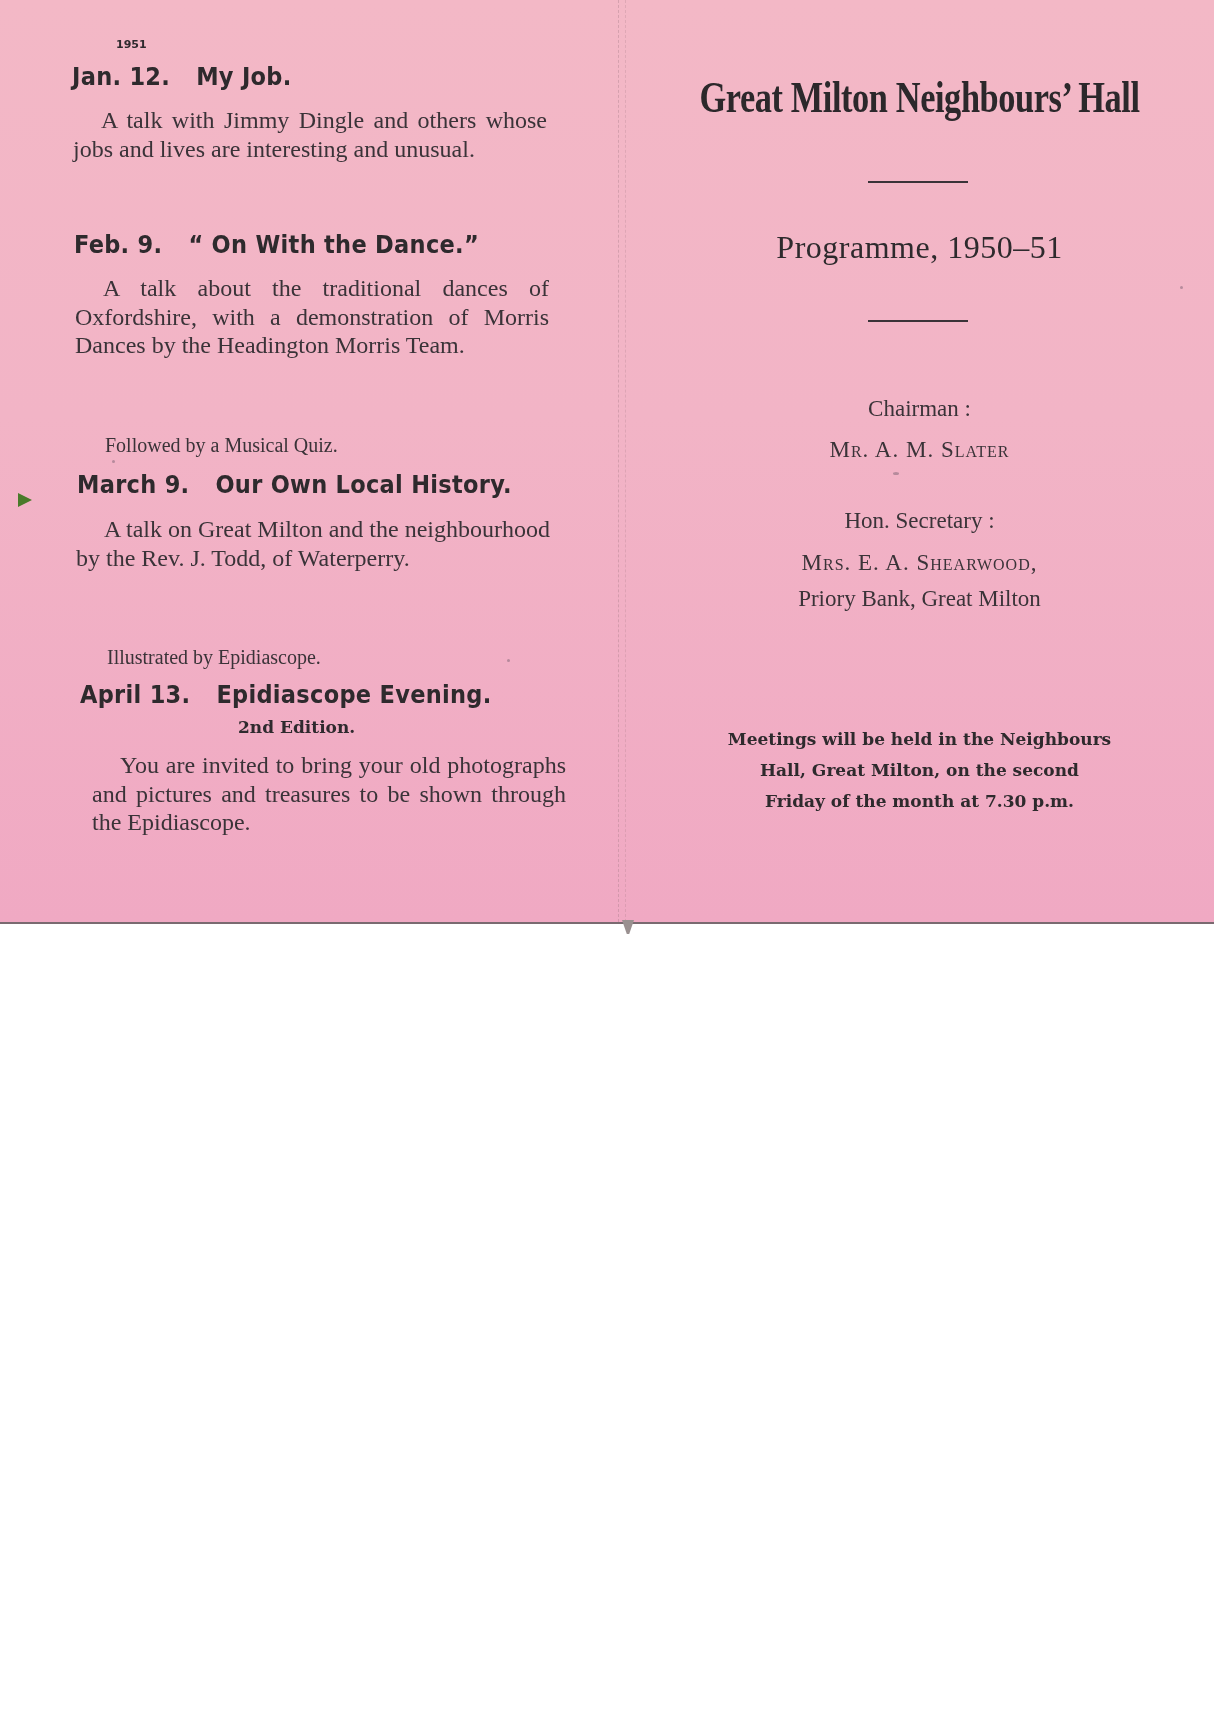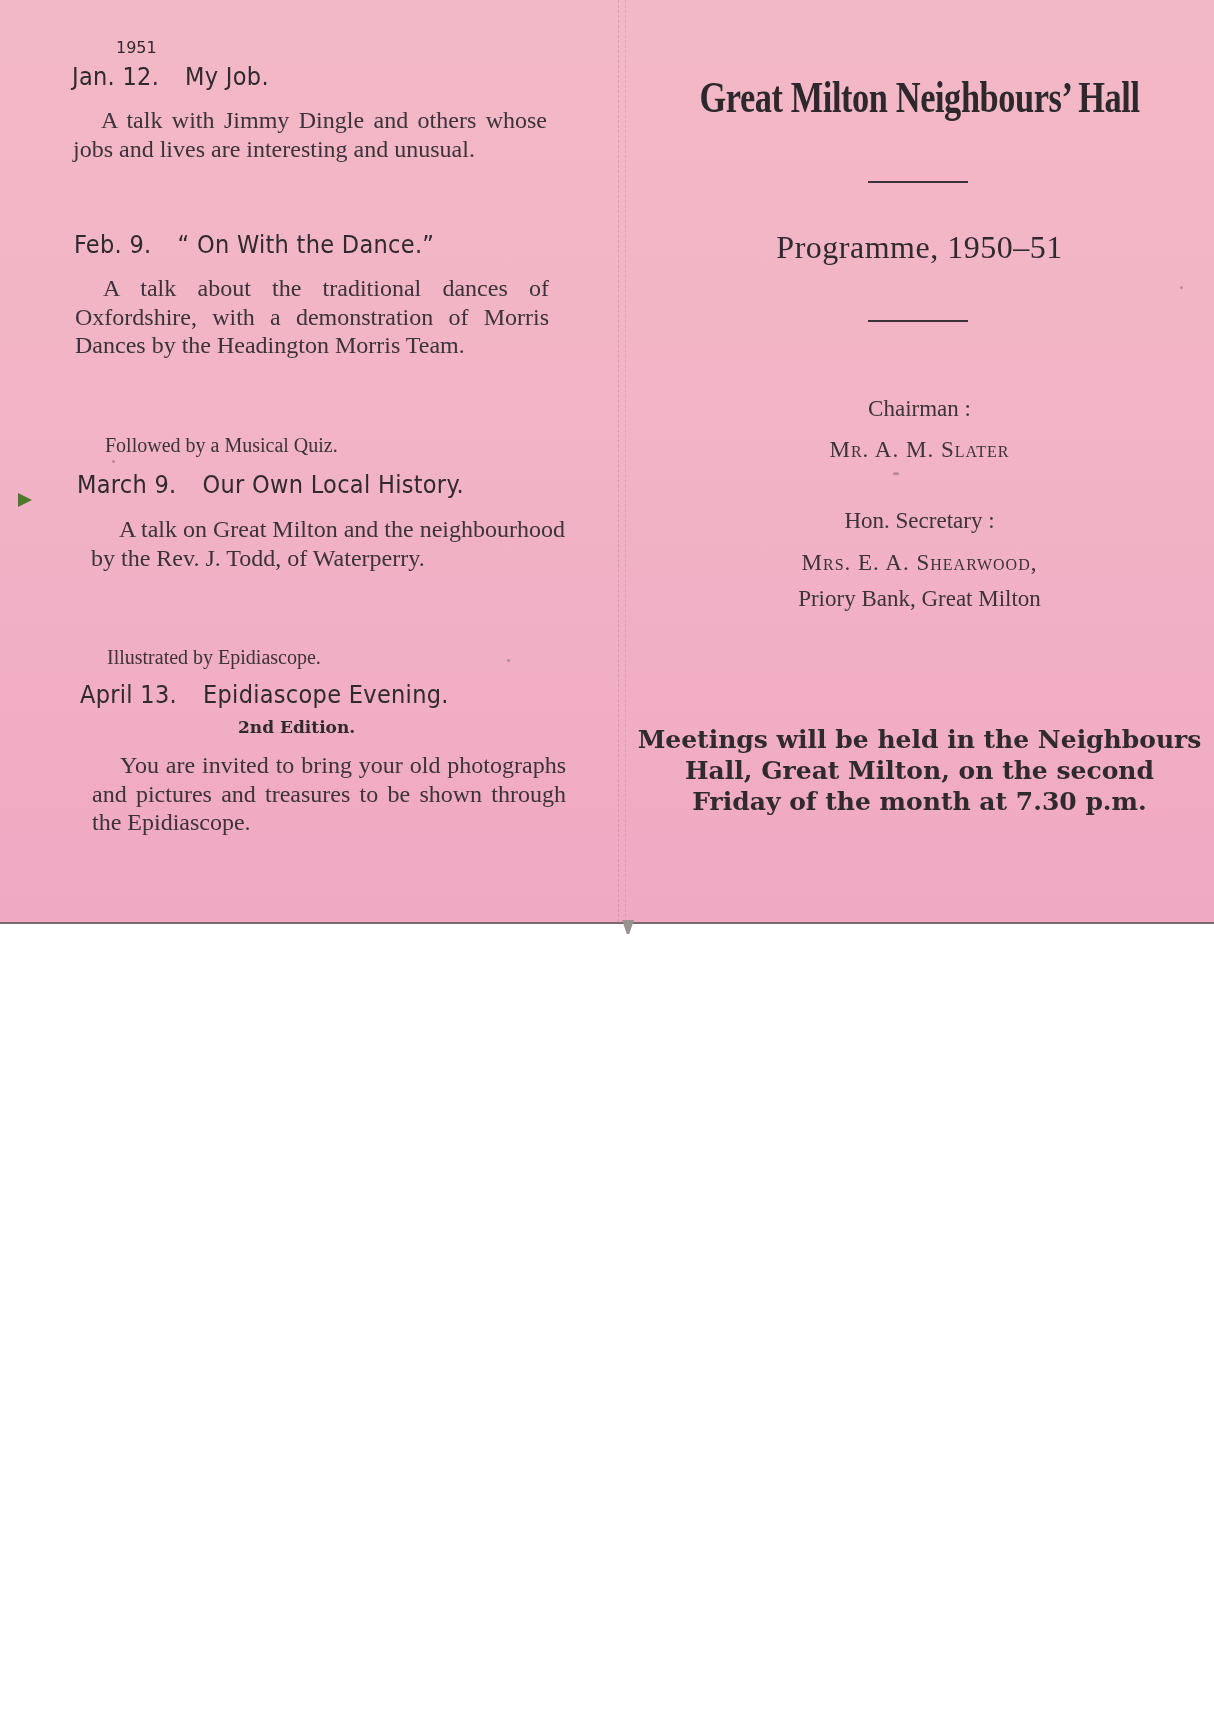--- a/index.html
+++ b/index.html
@@ -12,24 +12,24 @@
     background: linear-gradient(180deg, #f3b8c6 0%, #f2b4c6 45%, #f0a9c3 100%);
     border-bottom: 2px solid #7a6a70;
   }
   .fold {
     position: absolute; left: 618px; top: 0; width: 6px; height: 922px;
     border-left: 1px dashed rgba(160,120,130,0.35); border-right: 1px dashed rgba(160,120,130,0.25);
   }
   .left { position: absolute; left: 0; top: 0; width: 610px; height: 920px; }
   .right { position: absolute; left: 625px; top: 0; width: 589px; height: 920px; }
 
-  .year { position: absolute; left: 116px; top: 38px; font-family: "DejaVu Sans", sans-serif; font-weight: normal; font-size: 16px; color: #2f2a2e; }
+  .year { position: absolute; left: 116px; top: 38px; font-family: "DejaVu Sans", sans-serif; font-weight: bold; font-size: 11px; color: #2f2a2e; }
 
   .event-title {
-    position: absolute; font-family: "DejaVu Sans Condensed","DejaVu Sans", sans-serif; font-weight: normal;
+    position: absolute; font-family: "DejaVu Sans Condensed","DejaVu Sans", sans-serif; font-weight: bold;
     font-size: 25px; color: #2e2a2d; white-space: nowrap; letter-spacing: 0.3px;
   }
   .event-title .date { margin-right: 26px; }
   .para {
     position: absolute; font-family: "Liberation Serif", serif; font-size: 24px; line-height: 28.5px;
     color: #3a3338; text-align: justify; width: 474px;
   }
   .para .first { text-indent: 28px; display: block; }
   .sub {
     position: absolute; font-family: "Liberation Serif", serif; font-size: 20px; color: #3a3338; margin-top: 32px;
@@ -40,21 +40,21 @@
     position: absolute; left: 0; width: 589px; top: 72px; text-align: center;
     font-family: "Liberation Serif", serif; font-weight: bold; font-size: 44px; color: #2c282b;
     transform: scaleX(0.78); transform-origin: center; letter-spacing: -0.5px;
   }
   .rule { position: absolute; left: 243px; width: 100px; height: 0; border-top: 2px solid #3a3338; }
   .programme { position: absolute; left: 0; width: 589px; top: 229px; text-align: center; font-family: "Liberation Serif", serif; font-size: 32px; color: #2e2a2d; letter-spacing: 0.5px; }
   .center-line { position: absolute; left: 0; width: 589px; text-align: center; font-family: "Liberation Serif", serif; font-size: 23px; color: #3a3338; }
   .sc { font-variant: small-caps; letter-spacing: 1px; }
   .meetings {
     position: absolute; left: 0; width: 589px; top: 724px; text-align: center;
-    font-family: "DejaVu Serif", serif; font-weight: bold; font-size: 25px; line-height: 31px; color: #2e2a2d;
+    font-family: "DejaVu Serif", serif; font-weight: bold; font-size: 17px; line-height: 31px; color: #2e2a2d;
   }
   .speck { position: absolute; width: 3px; height: 3px; border-radius: 50%; background: #8d7080; opacity: 0.6; }
   .leaf { position: absolute; left: 18px; top: 493px; width: 0; height: 0; border-left: 14px solid #4a7a2a; border-top: 7px solid transparent; border-bottom: 7px solid transparent; }
   .tab { position: absolute; left: 622px; top: 920px; width: 12px; height: 14px; background: #9a9090; clip-path: polygon(0 0,100% 0,60% 100%,40% 100%); }
 </style>
 </head>
 <body>
 
 <div class="card">
   <div class="fold"></div>
@@ -78,21 +78,21 @@
       <span class="date">Feb. 9.</span><span>“ On With the Dance.”</span>
     </div>
     <div class="para" style="left:75px;top:274px;">
       <span class="first">A talk about the traditional dances of Oxfordshire, with a demonstration of Morris Dances by the Headington Morris Team.</span>
     </div>
     <div class="sub" style="left:105px;top:402px;">Followed by a Musical Quiz.</div>
 
     <div class="event-title" style="left:77px;top:470px;">
       <span class="date">March 9.</span><span>Our Own Local History.</span>
     </div>
-    <div class="para" style="left:76px;top:515px;margin-left:15px;">
+    <div class="para" style="left:76px;top:515px;">
       <span class="first">A talk on Great Milton and the neighbourhood by the Rev. J. Todd, of Waterperry.</span>
     </div>
     <div class="sub" style="left:107px;top:614px;">Illustrated by Epidiascope.</div>
 
     <div class="event-title" style="left:80px;top:680px;">
       <span class="date">April 13.</span><span>Epidiascope Evening.</span>
     </div>
     <div class="edition">2nd Edition.</div>
     <div class="para" style="left:92px;top:751px;">
       <span class="first">You are invited to bring your old photographs and pictures and treasures to be shown through the Epidiascope.</span>

